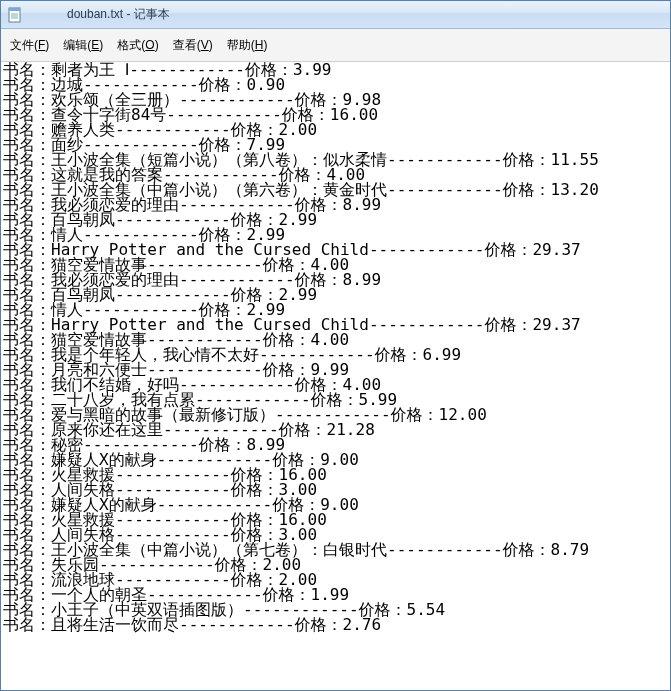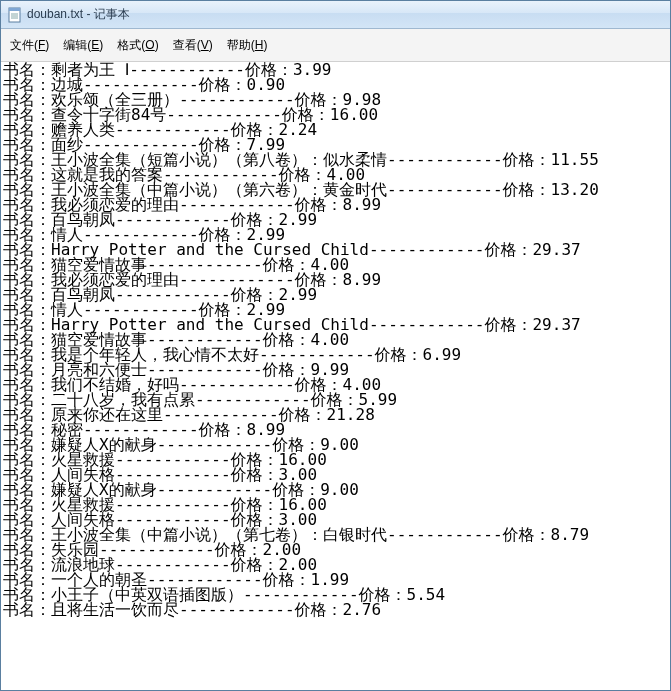--- a/index.html
+++ b/index.html
@@ -3,20 +3,21 @@
 <meta charset="utf-8">
 <style>
   * { margin: 0; padding: 0; box-sizing: border-box; }
   html, body { width: 671px; height: 691px; overflow: hidden; font-family: "Microsoft YaHei", "SimSun", sans-serif; }
   .window { width: 671px; height: 691px; display: flex; flex-direction: column; border: 1px solid #5a7fa0; background: #fff; }
   .titlebar {
     height: 28px;
     background: linear-gradient(to bottom, #e9f2fb 0%, #d7e7f7 45%, #c8ddf2 46%, #d3e5f6 100%);
     display: flex; align-items: center; padding: 8px 6px;
     border-bottom: 1px solid #9fb8d0;
+    gap: 40px;
   }
   .titlebar .icon { width: 16px; height: 16px; margin-right: 4px; }
   .titlebar .icon svg { display: block; }
   .titlebar .title { font-size: 12px; color: #2b3d50; }
   .menubar {
     height: 20px;
     background: #f4f4f4;
     border-bottom: 1px solid #d0d0d0;
     display: flex; align-items: center;
     padding: 16px 2px;
@@ -65,39 +66,40 @@
     <span class="menu-item"><span>格式</span>(<span class="accel">O</span>)</span>
     <span class="menu-item"><span>查看</span>(<span class="accel">V</span>)</span>
     <span class="menu-item"><span>帮助</span>(<span class="accel">H</span>)</span>
   </div>
 
   <div class="content" id="content">
       <div>书名：剩者为王 Ⅰ------------价格：3.99</div>
       <div>书名：边城------------价格：0.90</div>
       <div>书名：欢乐颂（全三册）------------价格：9.98</div>
       <div>书名：查令十字街84号------------价格：16.00</div>
-      <div>书名：赡养人类------------价格：2.24</div>
+      <div>书名：赡养人类------------价格：2.00</div>
       <div>书名：面纱------------价格：7.99</div>
       <div>书名：王小波全集（短篇小说）（第八卷）：似水柔情------------价格：11.55</div>
       <div>书名：这就是我的答案------------价格：4.00</div>
       <div>书名：王小波全集（中篇小说）（第六卷）：黄金时代------------价格：13.20</div>
       <div>书名：我必须恋爱的理由------------价格：8.99</div>
       <div>书名：百鸟朝凤------------价格：2.99</div>
       <div>书名：情人------------价格：2.99</div>
       <div>书名：Harry Potter and the Cursed Child------------价格：29.37</div>
       <div>书名：猫空爱情故事------------价格：4.00</div>
       <div>书名：我必须恋爱的理由------------价格：8.99</div>
       <div>书名：百鸟朝凤------------价格：2.99</div>
       <div>书名：情人------------价格：2.99</div>
       <div>书名：Harry Potter and the Cursed Child------------价格：29.37</div>
       <div>书名：猫空爱情故事------------价格：4.00</div>
       <div>书名：我是个年轻人，我心情不太好------------价格：6.99</div>
       <div>书名：月亮和六便士------------价格：9.99</div>
       <div>书名：我们不结婚，好吗------------价格：4.00</div>
       <div>书名：二十八岁，我有点累------------价格：5.99</div>
+      <div>书名：爱与黑暗的故事（最新修订版）------------价格：12.00</div>
       <div>书名：原来你还在这里------------价格：21.28</div>
       <div>书名：秘密------------价格：8.99</div>
       <div>书名：嫌疑人X的献身------------价格：9.00</div>
       <div>书名：火星救援------------价格：16.00</div>
       <div>书名：人间失格------------价格：3.00</div>
       <div>书名：嫌疑人X的献身------------价格：9.00</div>
       <div>书名：火星救援------------价格：16.00</div>
       <div>书名：人间失格------------价格：3.00</div>
       <div>书名：王小波全集（中篇小说）（第七卷）：白银时代------------价格：8.79</div>
       <div>书名：失乐园------------价格：2.00</div>

